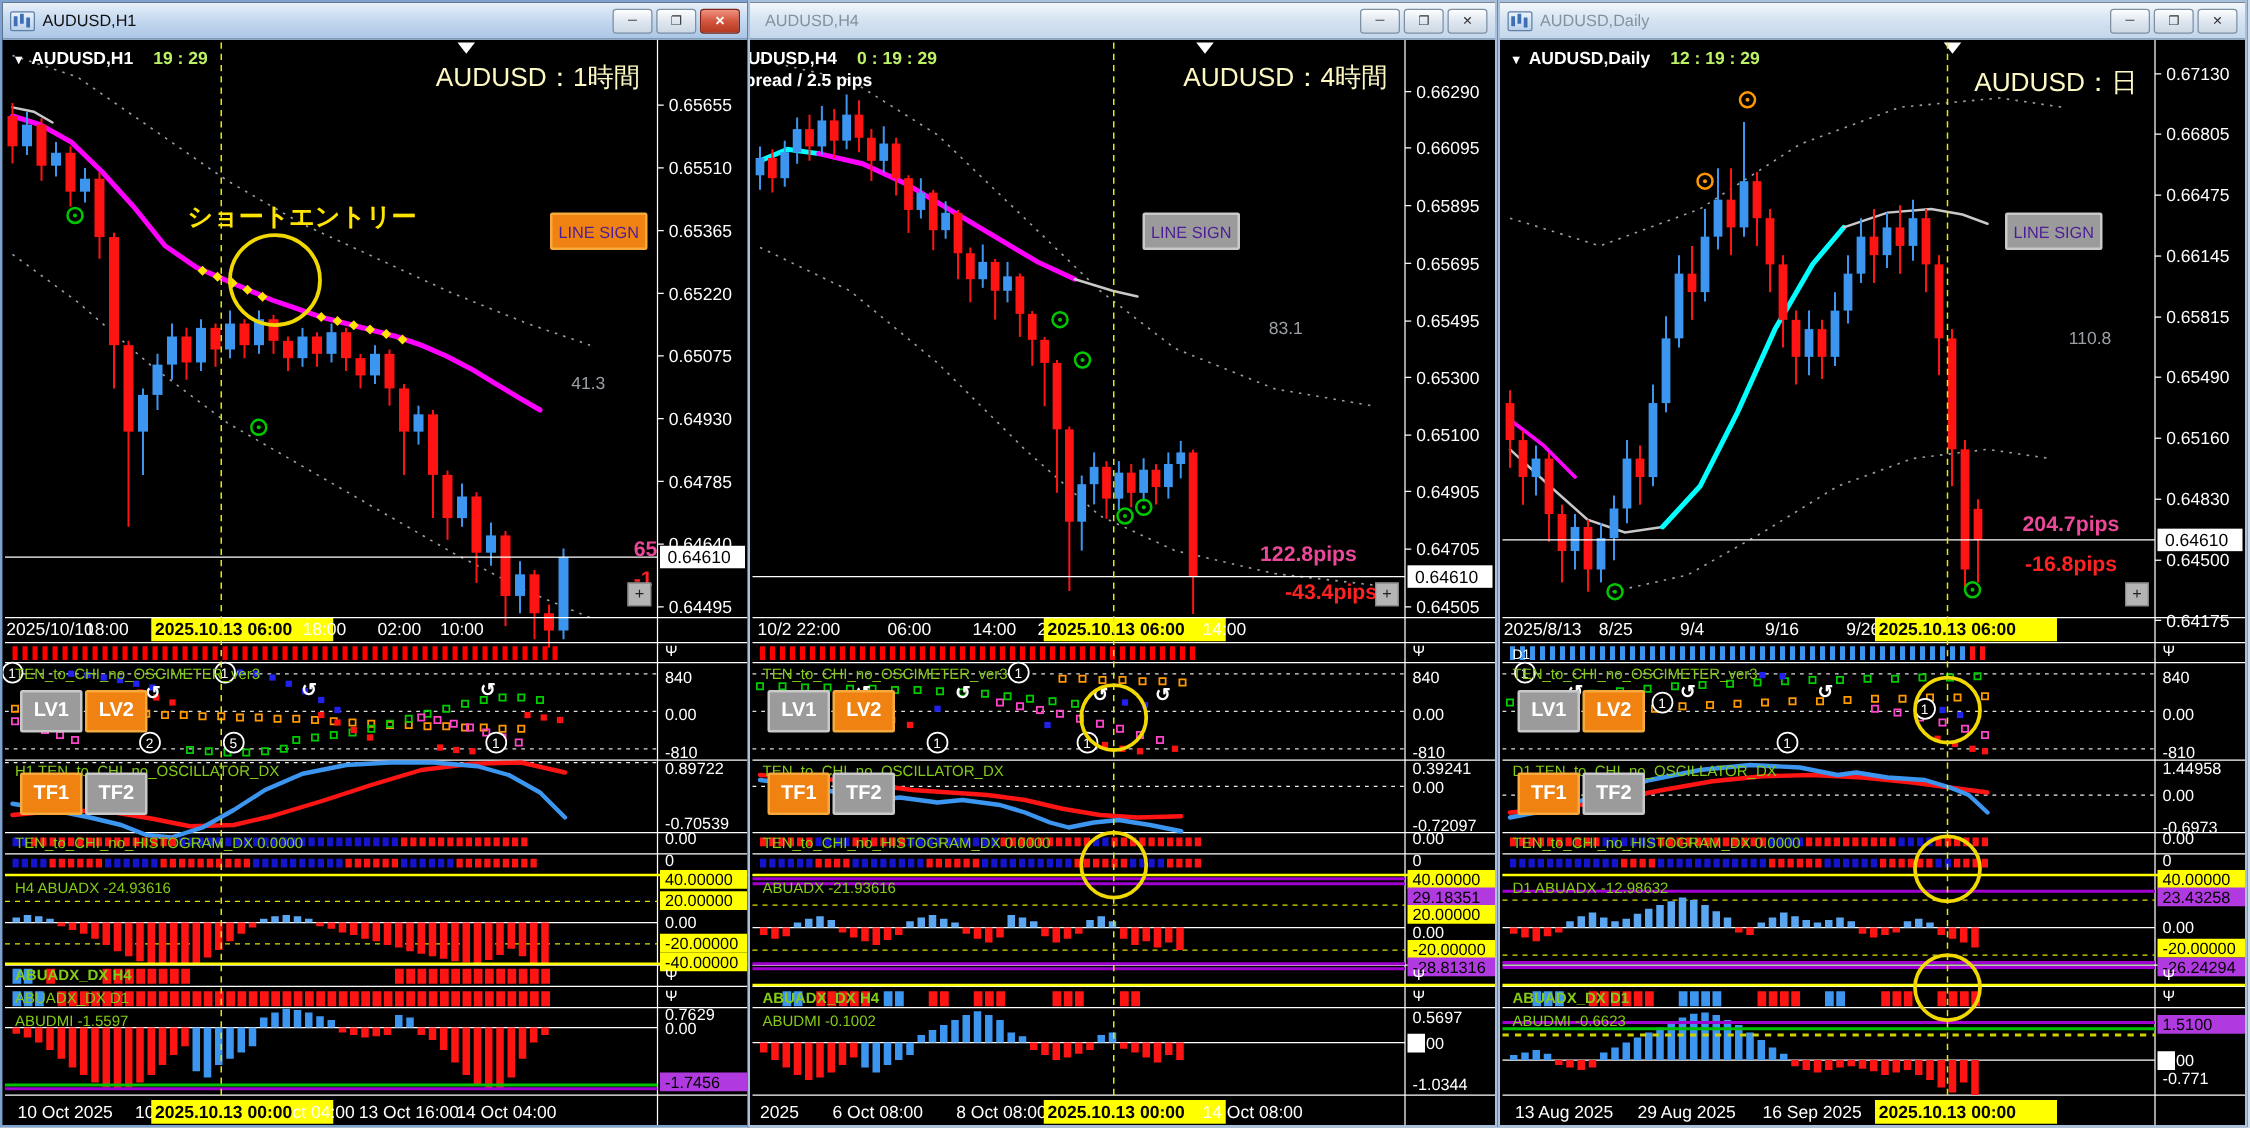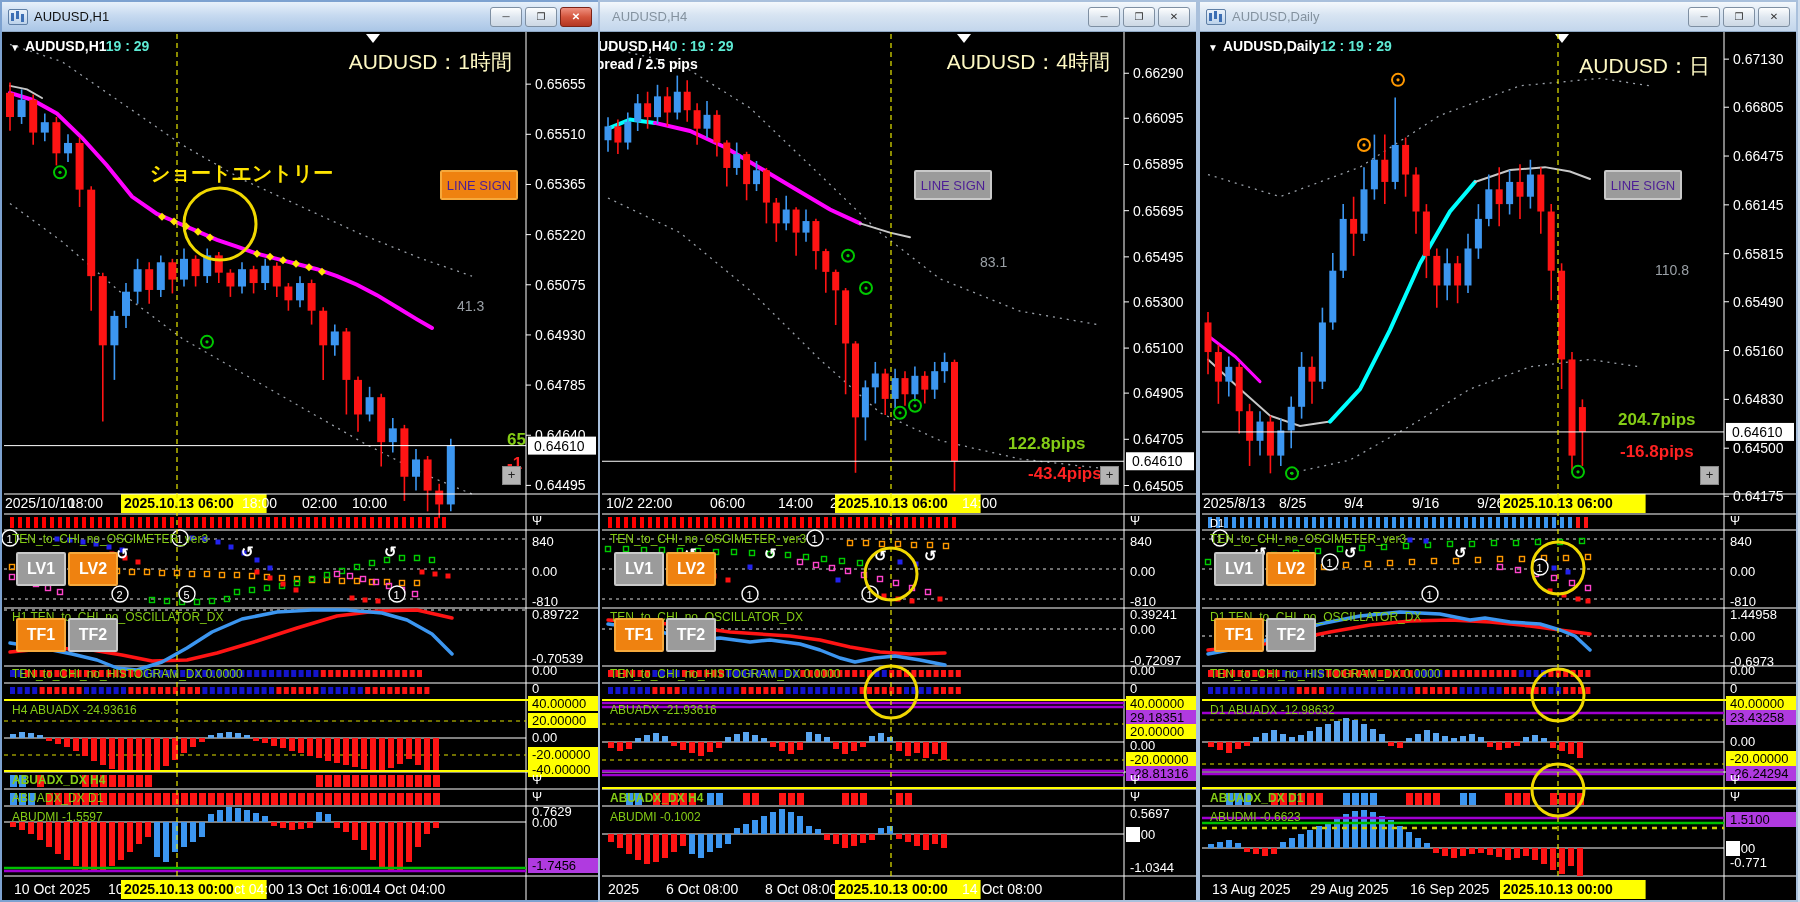--- a/index.html
+++ b/index.html
@@ -10,31 +10,31 @@
   .win.active .titlebar{background:linear-gradient(#e8f1fa,#c7daf0 45%,#aac6e6);}
   .titlebar .ttext{font-size:13px;color:#84929f;margin-left:6px;flex:1;}
   .win.active .titlebar .ttext{color:#111;}
   .chart-icon{width:18px;height:14px;background:linear-gradient(#eaf2fb,#bcd2ea);border:1px solid #5f7fa5;border-radius:2px;position:relative;}
   .chart-icon:after{content:"";position:absolute;left:2px;top:3px;width:3px;height:8px;background:#3d6fb4;box-shadow:5px -2px 0 #3d6fb4,10px 1px 0 #3d6fb4;}
   .tbtns{display:flex;gap:3px;}
   .tbtn{width:30px;height:18px;border:1px solid #7e8fa2;border-radius:3px;background:linear-gradient(#fdfefe,#dfe7f0 50%,#cdd8e4);display:flex;align-items:center;justify-content:center;font-size:10px;color:#333;cursor:default;}
   .tbtn.close-red{background:linear-gradient(#ef9180,#d4553d 50%,#b33722);color:#fff;border-color:#7c2316;font-weight:bold;}
   .hdr{position:absolute;top:36px;left:8px;color:#fff;font-size:14px;font-weight:bold;white-space:nowrap;}
   .hdr .arrow{font-size:10px;margin-right:5px;}
-  .hdr .timer{color:#5eead4;margin-left:0;font-weight:bold;}
+  .hdr .timer{color:#bef264;margin-left:16px;font-weight:bold;}
   .subhdr{position:absolute;top:54px;left:8px;color:#fff;font-size:14px;font-weight:bold;white-space:nowrap;}
   .biglabel{position:absolute;top:46px;right:86px;color:#fef9c3;font-size:21px;white-space:nowrap;}
   .linesign{position:absolute;top:168px;width:74px;height:26px;font-size:13px;color:#4c1d95;display:flex;align-items:center;justify-content:center;border-radius:2px;}
   .linesign.orange{background:#ef8210;border:2px solid #f6a93c;}
   .linesign.gray{background:#9b9b9b;border:2px solid #c9c9c9;}
   #w0 .linesign{left:438px;} #w1 .linesign{left:314px;} #w2 .linesign{left:404px;}
   .annot{position:absolute;left:148px;top:158px;color:#ffe400;font-size:20px;font-weight:bold;white-space:nowrap;}
   .grayval{position:absolute;color:#9aa0a6;font-size:14px;}
-  #w0 .grayval{left:455px;top:296px;} #w1 .grayval{left:380px;top:252px;} #w2 .grayval{left:455px;top:260px;}
-  .pips-up{position:absolute;color:#84cc16;font-size:17px;font-weight:bold;white-space:nowrap;}
+  #w0 .grayval{left:455px;top:296px;} #w1 .grayval{left:415px;top:252px;} #w2 .grayval{left:455px;top:260px;}
+  .pips-up{position:absolute;color:#ec4899;font-size:17px;font-weight:bold;white-space:nowrap;}
   .pips-dn{position:absolute;color:#ff2222;font-size:17px;font-weight:bold;white-space:nowrap;}
   #w0 .pips-up{left:505px;top:428px;} #w0 .pips-dn{left:505px;top:452px;}
   #w1 .pips-up{left:408px;top:432px;} #w1 .pips-dn{left:428px;top:462px;}
   #w2 .pips-up{left:418px;top:408px;} #w2 .pips-dn{left:420px;top:440px;}
   .panel-label{position:absolute;color:#84cc16;font-size:12px;white-space:nowrap;left:10px;}
   .pl-osc{top:530px;} .pl-odx{top:608px;} .pl-hist{top:665px;} .pl-adx{top:701px;}
   .pl-dx1{top:771px;font-weight:bold;} .pl-dx2{top:789px;} .pl-dmi{top:808px;}
   #w1 .pl-dx1{top:789px;} #w2 .pl-dx1{top:789px;}
   .mbtn{position:absolute;width:46px;height:30px;display:flex;align-items:center;justify-content:center;color:#fff;font-size:16px;font-weight:bold;border-radius:2px;}
   .mbtn.orange{background:#ef8210;border:2px solid #f6a93c;}

